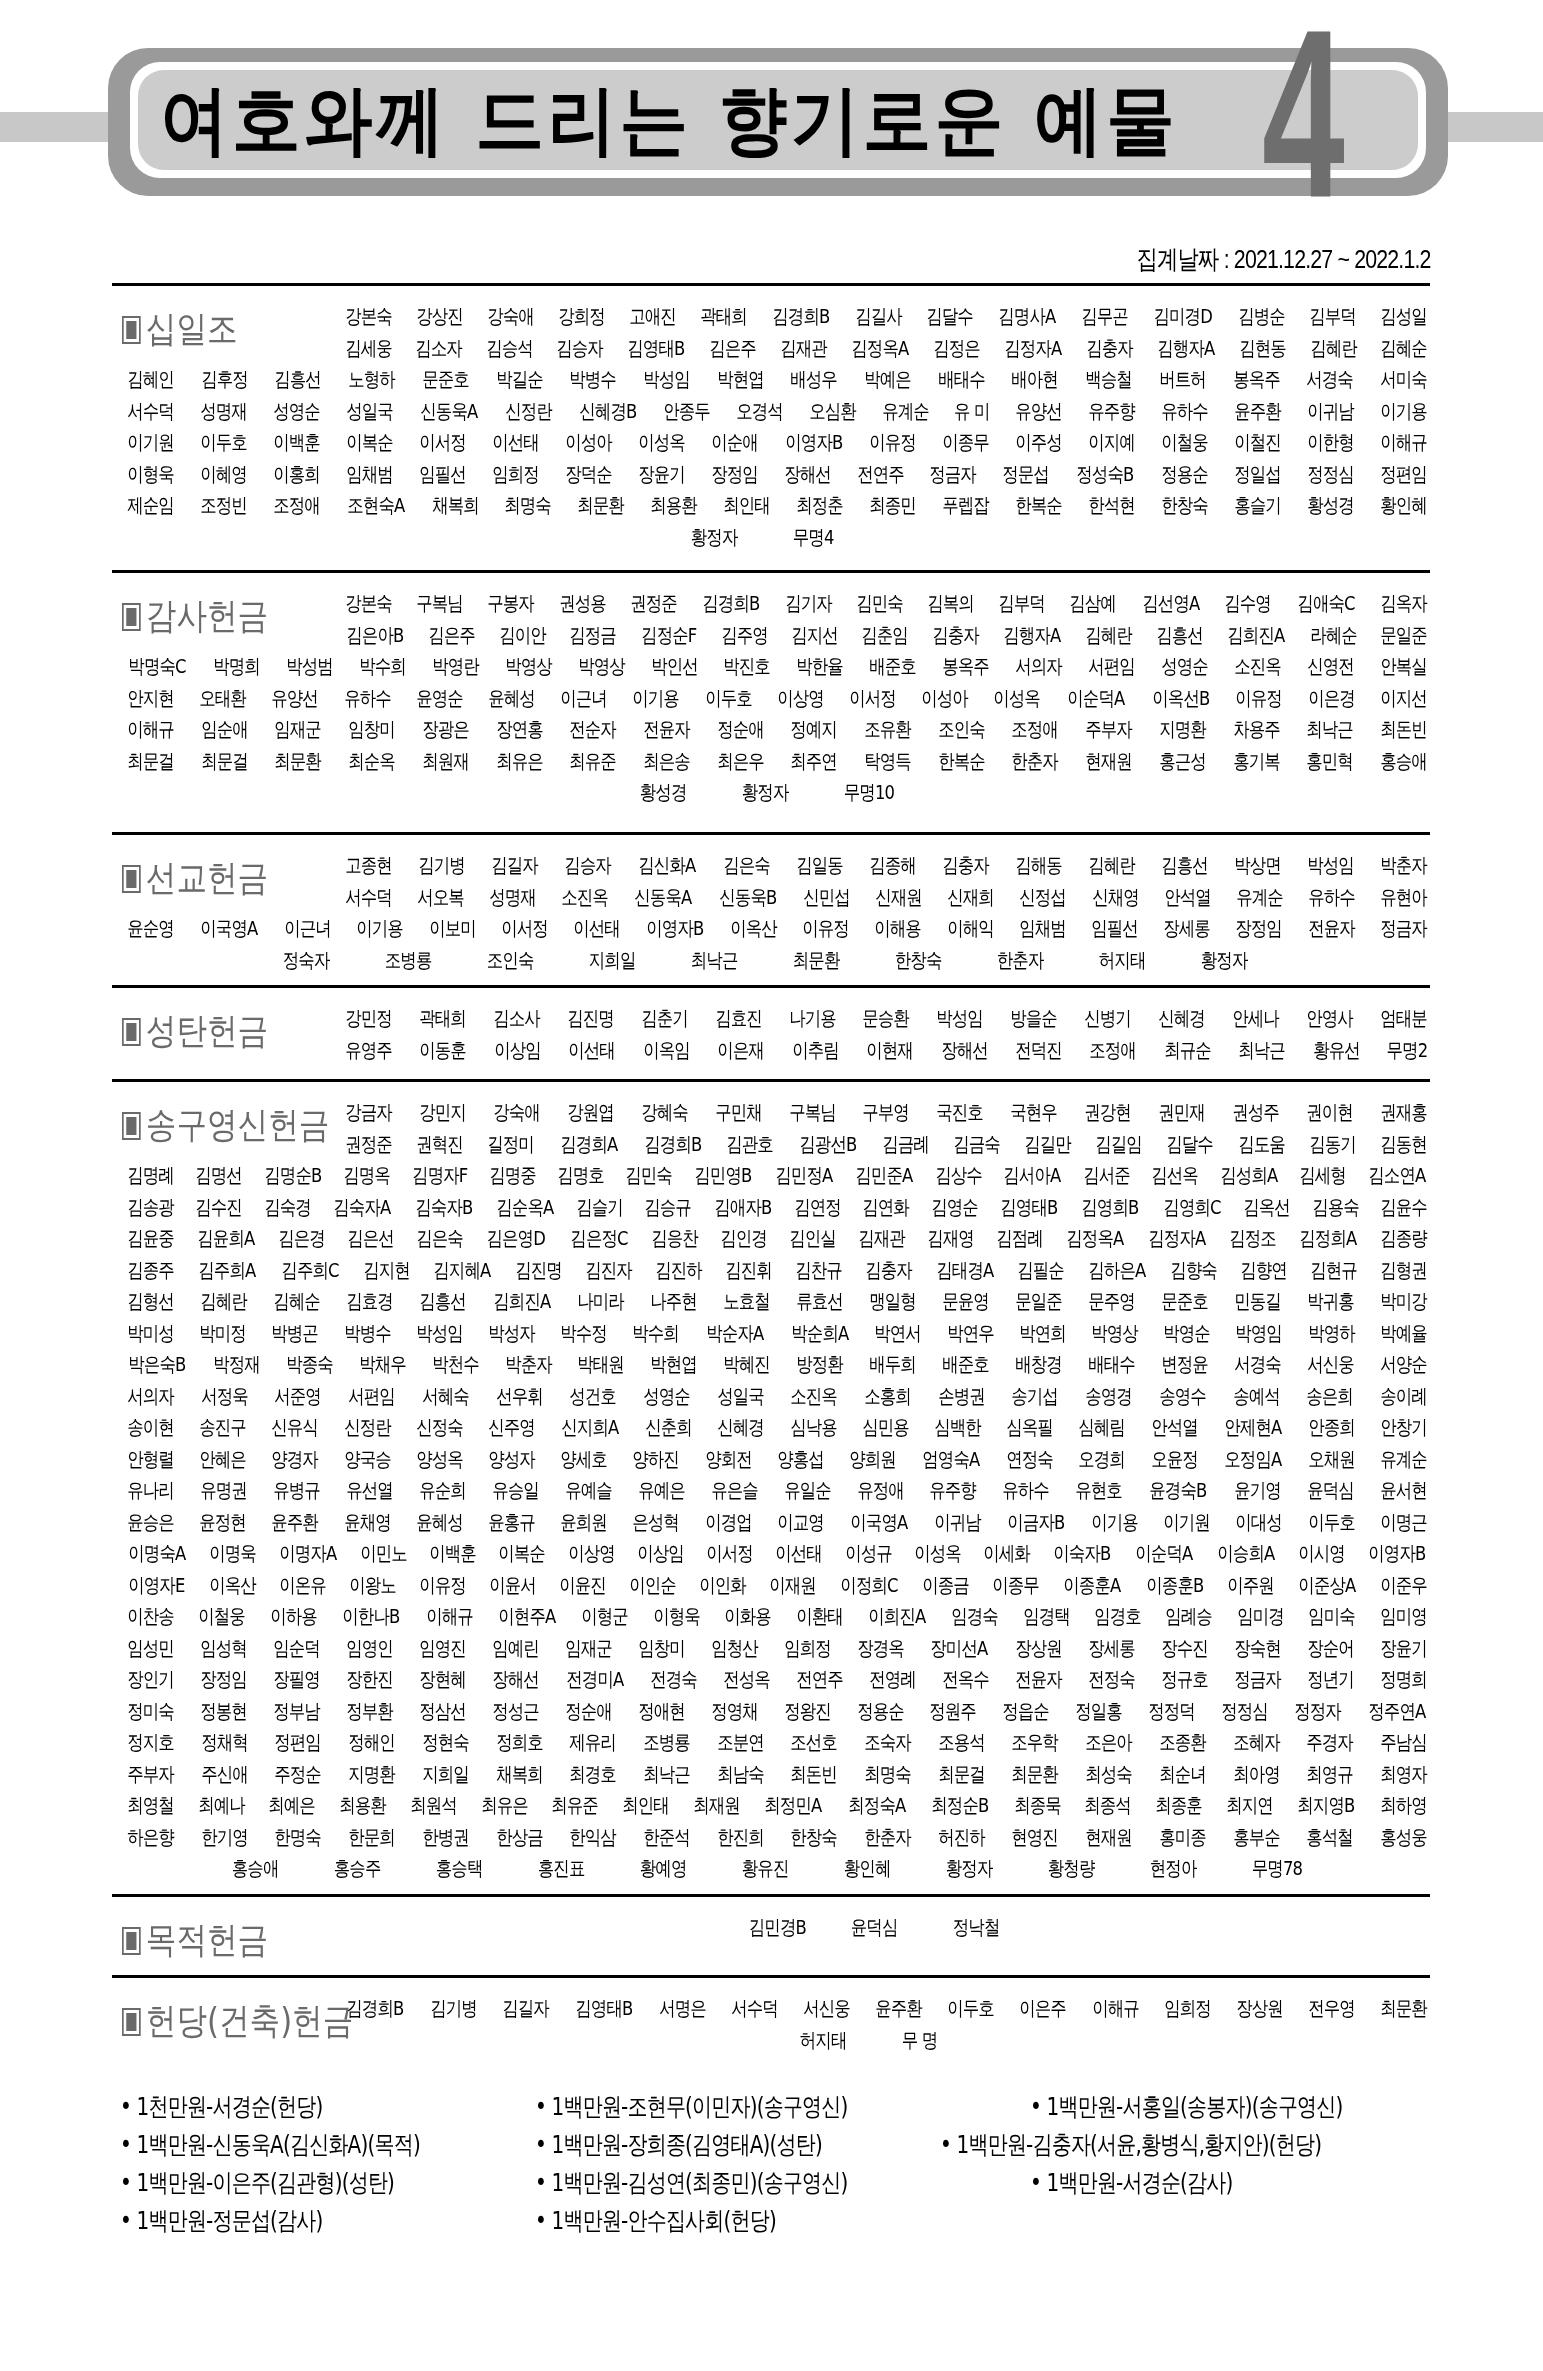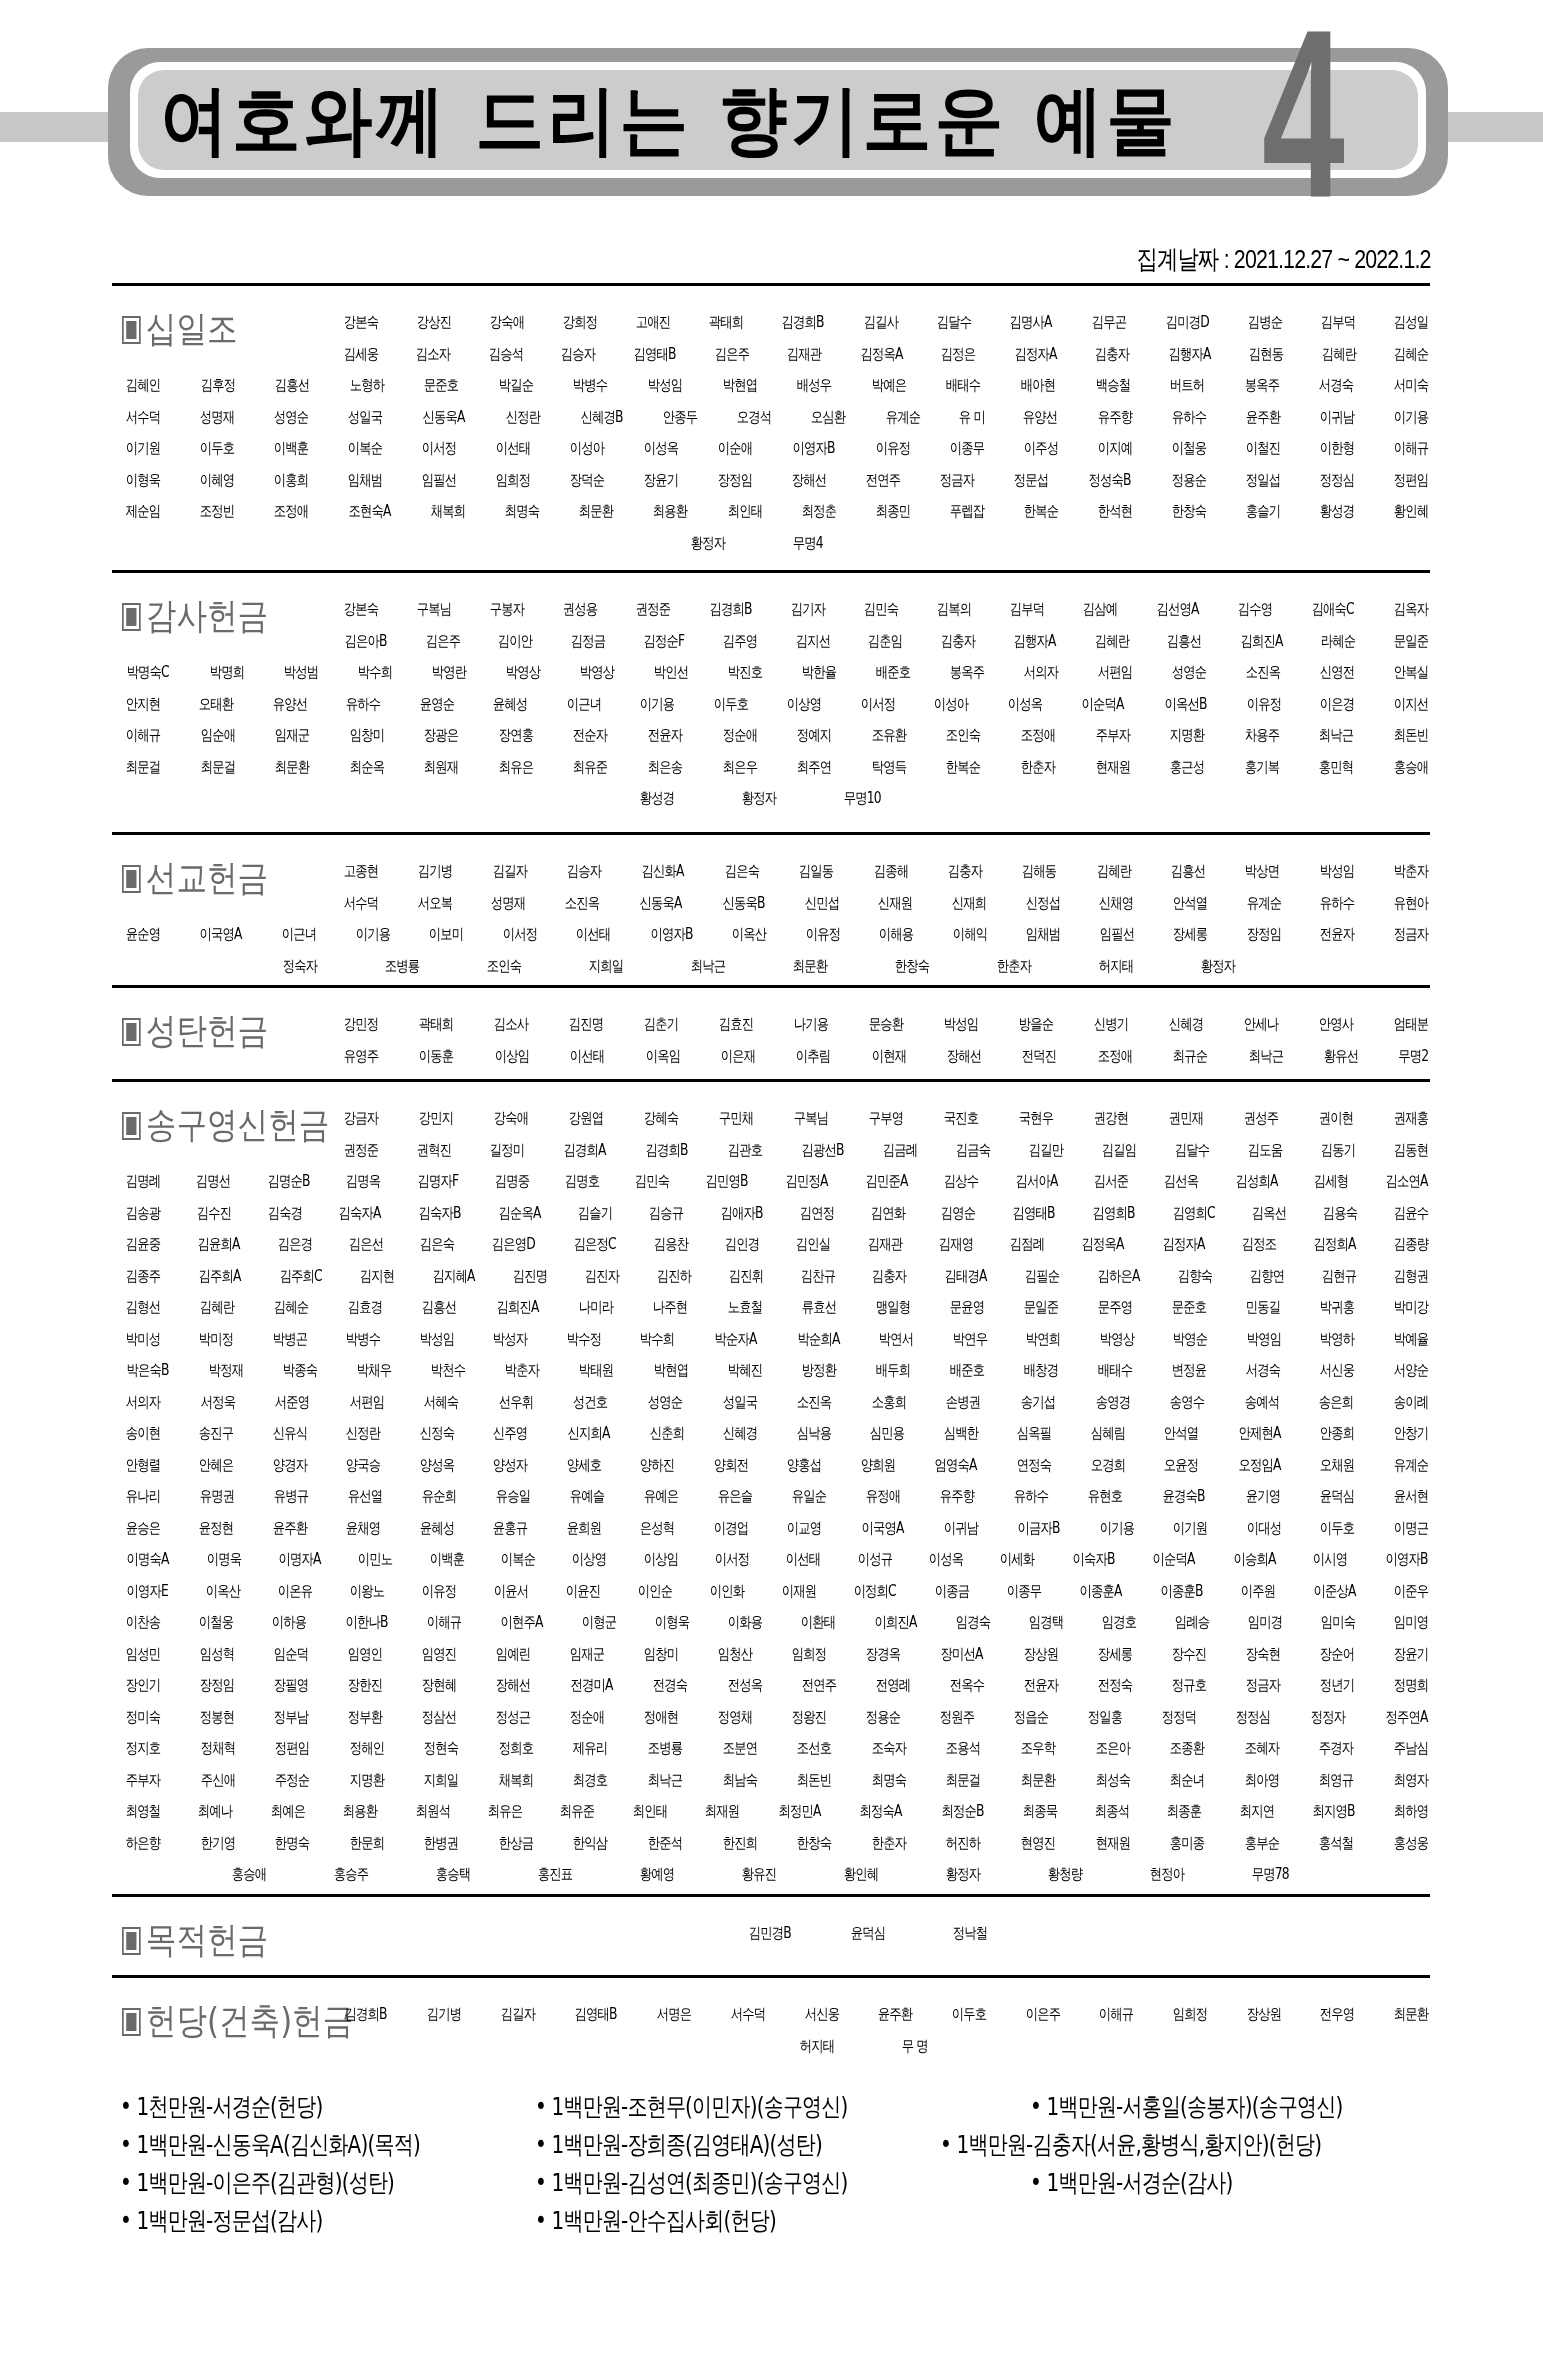--- a/index.html
+++ b/index.html
@@ -21,21 +21,21 @@
   .date-range { position:absolute; right:112px; top:242px; font-size:26px; letter-spacing:-1px;
                 font-family:"Liberation Sans", sans-serif; transform:scaleX(0.82); transform-origin:right center; }
   .rule { position:absolute; left:112px; width:1318px; height:3px; background:#000; }
   .section { position:absolute; left:122px; width:1310px; }
   .sec-label { position:absolute; left:0; top:8px; font-size:36px; color:#6a6a6a;
                display:flex; align-items:center; white-space:nowrap; font-family:"DejaVu Sans", sans-serif;
                transform:scaleX(0.85); transform-origin:left center; }
   .sq { display:inline-block; width:18px; height:24px; border:2px solid #6a6a6a; margin-right:6px;
         position:relative; background:#fff; }
   .sq::after { content:""; position:absolute; left:3px; top:3px; width:12px; height:18px; background:#6a6a6a; }
-  .names { position:absolute; left:0; top:10px; width:1310px; font-size:15px; line-height:31.5px; }
+  .names { position:absolute; left:0; top:4px; width:1310px; font-size:20px; line-height:31.5px; }
   .names .row { display:flex; justify-content:space-between; height:31.5px; white-space:nowrap; }
   .names .row.indent { margin-left:218px; }
   .names .row.left { justify-content:center; gap:16px; }
   .names .row.left span { width:86px; display:inline-block; }
   .names span { display:inline-block; transform:scaleX(0.82); transform-origin:center; letter-spacing:-1px; }
   .bullets { position:absolute; left:120px; top:2090px; width:1310px; font-size:25px; }
   .bullet { position:absolute; white-space:nowrap; letter-spacing:-1px; transform:scaleX(0.8); transform-origin:left center; }
   .bullet::before { content:"• "; }
 </style>
 </head>

